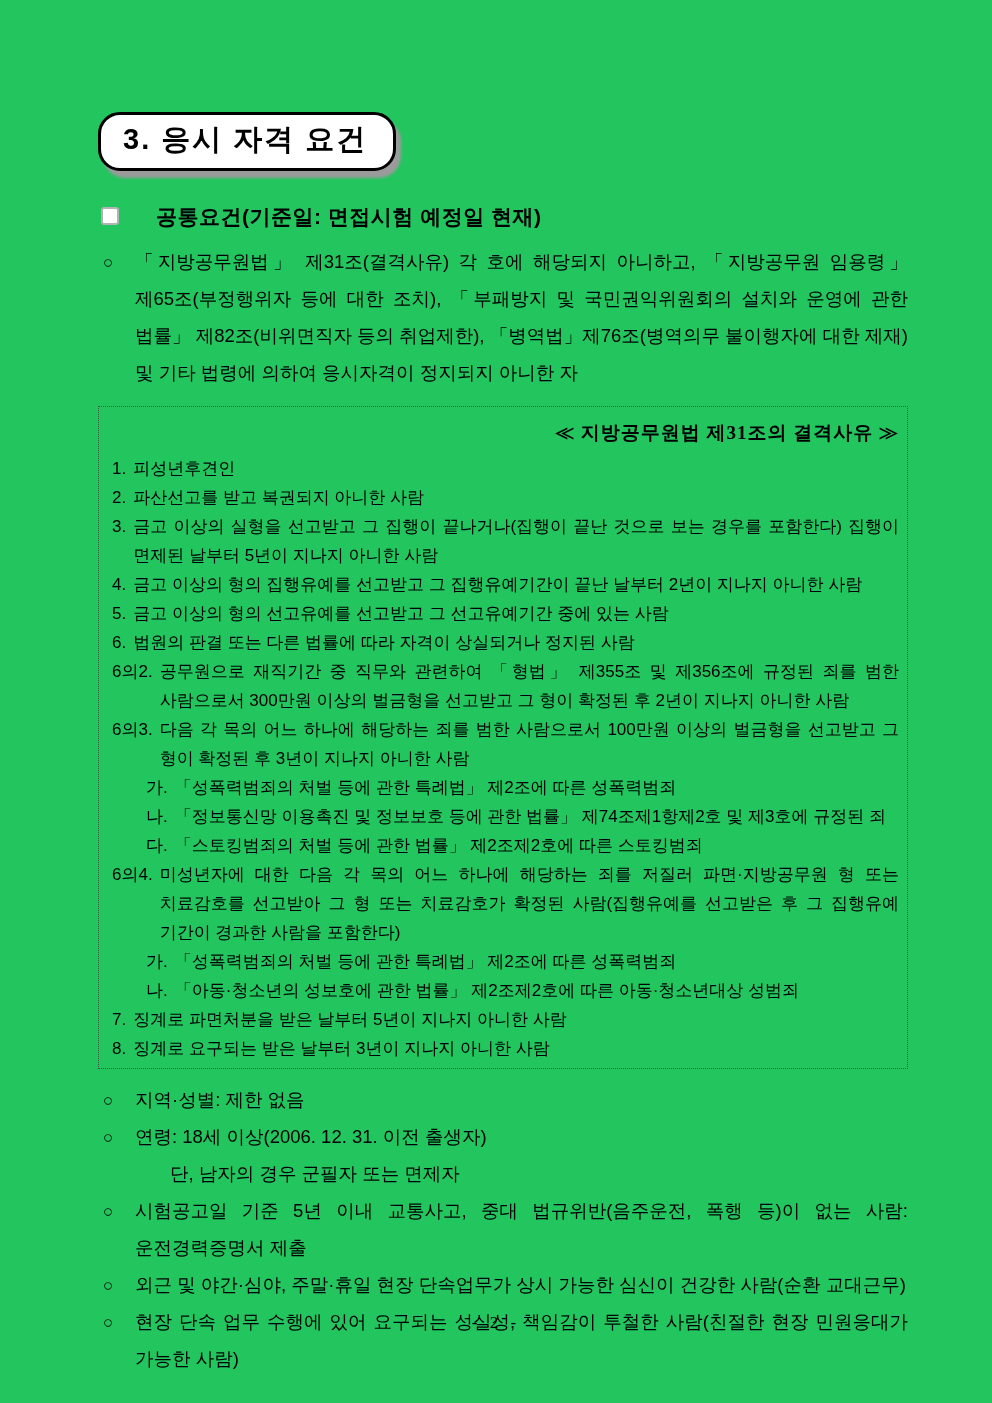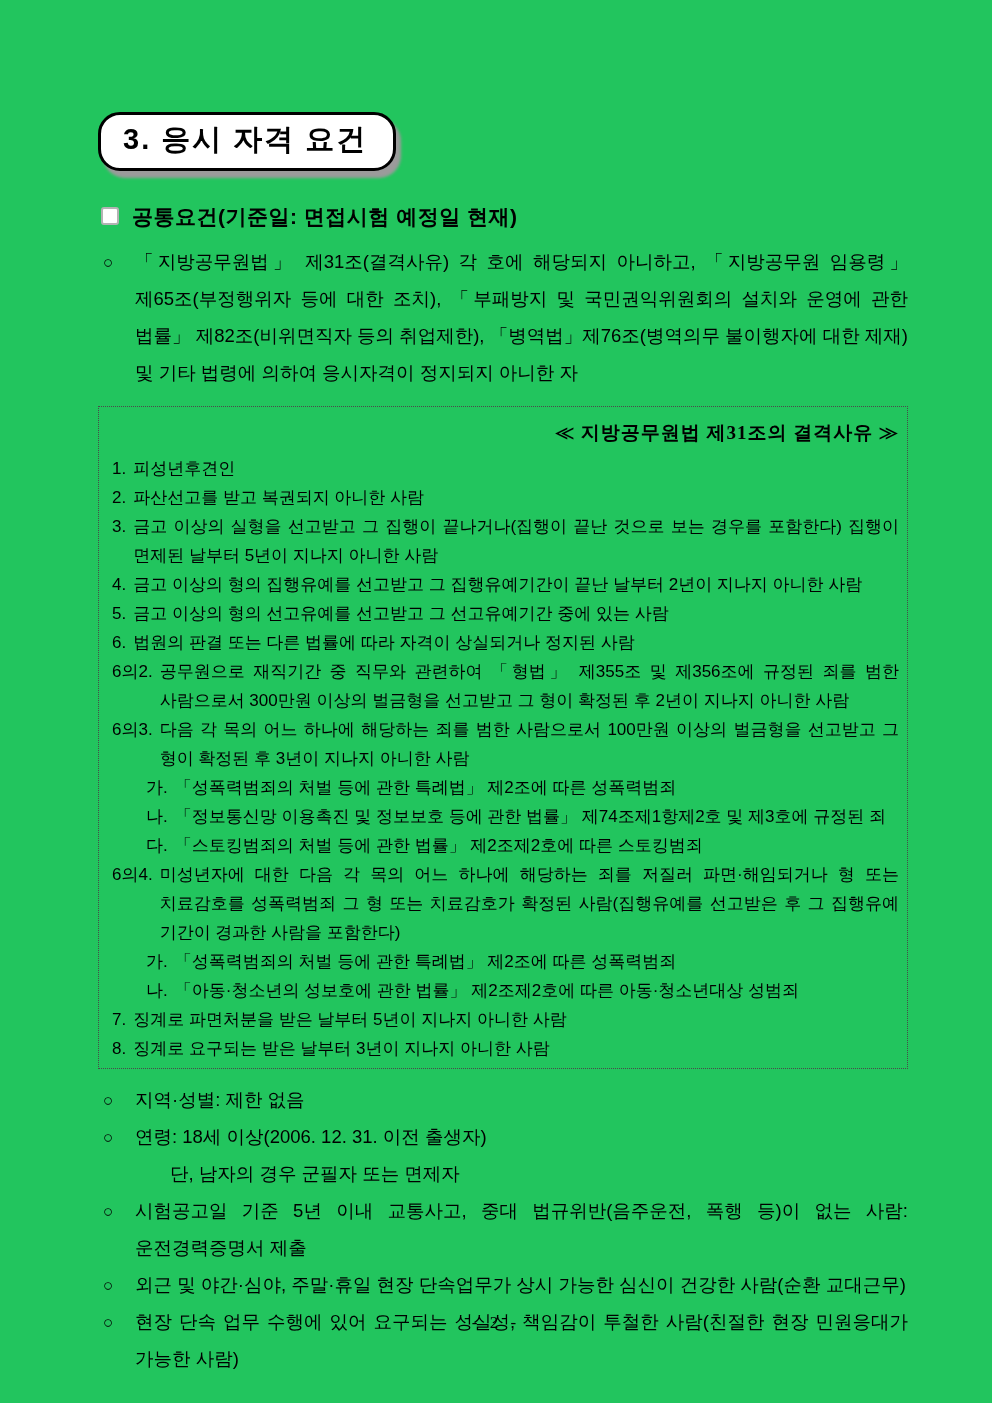--- a/index.html
+++ b/index.html
@@ -26,20 +26,21 @@
     box-shadow:5px 7px 3px #9b9b9b;
   }
   
   .heading{
     margin-top:32px;
     display:flex;
     align-items:center;
     font-size:21px;
     font-weight:bold;
     letter-spacing:0.5px;
+    gap:24px;
   }
   .checkbox{
     width:14px;height:14px;
     border:2px solid #b3b3b3;
     border-radius:3px;
     background:#fff;
     margin:0 13px 2px 3px;
     flex:none;
   }
   
@@ -160,21 +161,21 @@
       <span class="bnum">나.</span>
       <div class="btext">「정보통신망 이용촉진 및 정보보호 등에 관한 법률」 제74조제1항제2호 및 제3호에 규정된 죄</div>
     </div>
     <div class="bsub">
       <span class="bnum">다.</span>
       <div class="btext">「스토킹범죄의 처벌 등에 관한 법률」 제2조제2호에 따른 스토킹범죄</div>
     </div>
 
     <div class="bitem">
       <span class="bnum">6의4.</span>
-      <div class="btext">미성년자에 대한 다음 각 목의 어느 하나에 해당하는 죄를 저질러 파면·해임되거나 형 또는 치료감호를 성폭력범죄 그 형 또는 치료감호가 확정된 사람(집행유예를 선고받은 후 그 집행유예 기간이 경과한 사람을 포함한다)</div>
+      <div class="btext">미성년자에 대한 다음 각 목의 어느 하나에 해당하는 죄를 저질러 파면·지방공무원 형 또는 치료감호를 선고받아 그 형 또는 치료감호가 확정된 사람(집행유예를 선고받은 후 그 집행유예 기간이 경과한 사람을 포함한다)</div>
     </div>
     <div class="bsub">
       <span class="bnum">가.</span>
       <div class="btext">「성폭력범죄의 처벌 등에 관한 특례법」 제2조에 따른 성폭력범죄</div>
     </div>
     <div class="bsub">
       <span class="bnum">나.</span>
       <div class="btext">「아동·청소년의 성보호에 관한 법률」 제2조제2호에 따른 아동·청소년대상 성범죄</div>
     </div>
 

